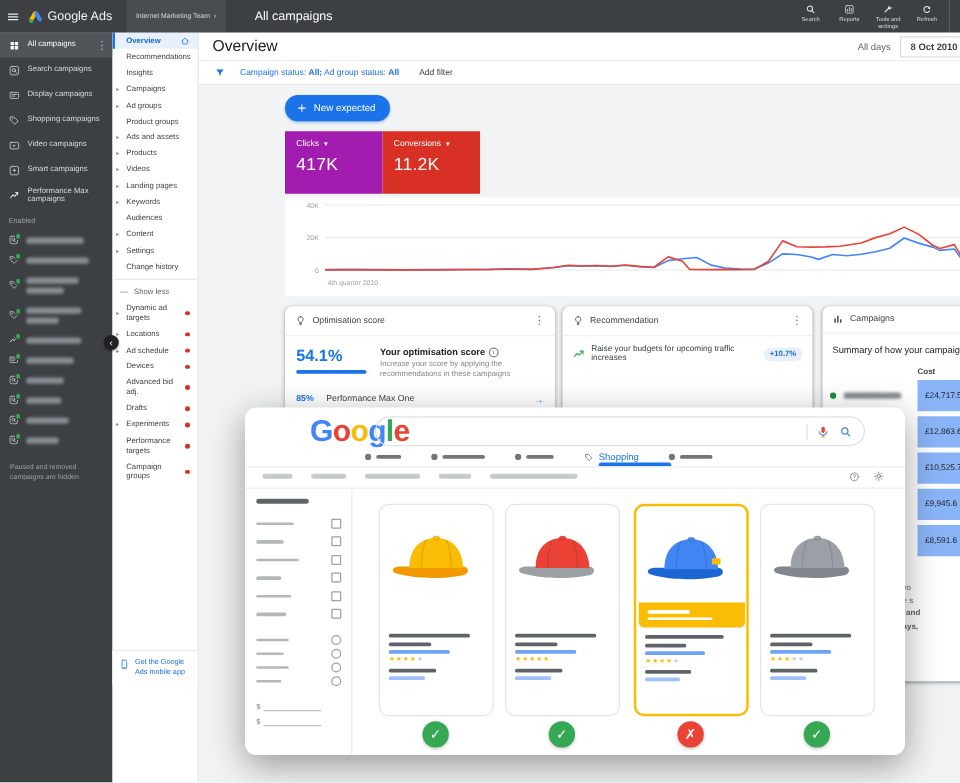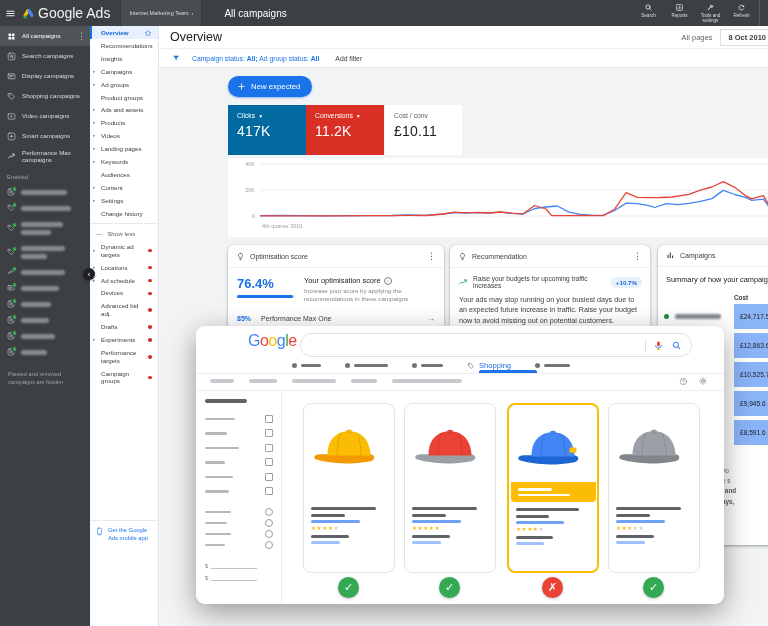--- a/index.html
+++ b/index.html
@@ -5,21 +5,21 @@
   html,body{margin:0;padding:0;width:768px;height:626px;overflow:hidden;
     font-family:"Liberation Sans","DejaVu Sans",sans-serif;background:#f1f3f4;}
   .stage{position:relative;width:768px;height:626px;}
   svg .s15{fill:none;stroke:currentColor;stroke-width:1.6;stroke-linecap:round;stroke-linejoin:round}
   svg .s2{fill:none;stroke:currentColor;stroke-width:2.2;stroke-linecap:round;stroke-linejoin:round}
   
   .topbar{position:absolute;left:0;top:0;width:768px;height:26px;background:#3c4043;color:#e8eaed;
     display:flex;align-items:center;z-index:5;}
   .tb-ic{width:20px;display:flex;justify-content:center;color:#e8eaed;cursor:pointer}
   .logo{display:flex;align-items:center;gap:3px;margin-left:2px;}
-  .logo-text{font-size:14px;color:#f1f3f4;white-space:nowrap}
+  .logo-text{font-size:10px;color:#f1f3f4;white-space:nowrap}
   .account{height:26px;display:flex;align-items:center;gap:3px;background:rgba(255,255,255,.07);
     border-left:1px solid rgba(0,0,0,.25);border-right:1px solid rgba(0,0,0,.25);
     padding:0 8px;margin-left:10px;font-size:5.5px;color:#dadce0;white-space:nowrap}
   .tb-title{font-size:10px;margin-left:22px;color:#fff;white-space:nowrap}
   .tb-actions{margin-left:auto;display:flex;align-items:flex-start;height:26px;}
   .tb-act{width:31px;display:flex;flex-direction:column;align-items:center;padding-top:3px;cursor:pointer}
   .tb-act .lbl{font-size:4.6px;line-height:1.15;text-align:center;color:#dadce0;margin-top:1px}
   .tb-partial{width:8px;height:26px;border-left:1px solid rgba(255,255,255,.15);margin-left:2px}
   
   .s1{position:absolute;left:0;top:26px;width:90px;bottom:0;background:#3c4043;color:#dadce0;z-index:4}
@@ -58,37 +58,37 @@
   .fseg{color:#1a73e8;margin-left:12px}
   .fseg b{font-weight:bold}
   .addfilter{color:#3c4043;margin-left:16px;cursor:pointer}
   .newcamp{position:absolute;left:70px;top:50px;height:21px;padding:0 12px 0 9px;border-radius:11px;
     background:#1a73e8;color:#fff;font-size:7.8px;display:flex;align-items:center;gap:5px;cursor:pointer;
     box-shadow:0 1px 2px rgba(26,115,232,.45)}
   .metrics{position:absolute;left:70px;top:79px;display:flex}
   .metric{width:78px;height:50px;box-sizing:border-box;padding:7px 0 0 9px;cursor:pointer}
   .metric .mlabel{font-size:6.8px;display:flex;gap:3px;align-items:center}
   .metric .mvalue{font-size:14px;margin-top:4px;letter-spacing:.2px}
-  .metric.blue{background:#0369a1;color:#fff}
+  .metric.blue{background:#a21caf;color:#fff}
   .metric.red{background:#d93025;color:#fff}
   .metric.white{background:#fff;border-left:1px solid #f1f3f4}
   .metric.white .mlabel{color:#5f6368}
   .metric.white .mvalue{color:#202124}
   .chartcard{position:absolute;left:70px;top:132px;right:0;height:79px;background:#fff}
   .card{position:absolute;background:#fff;border-radius:6px;
     box-shadow:0 1px 2px rgba(60,64,67,.3),0 1px 3px 1px rgba(60,64,67,.15);z-index:1}
   .card-head{display:flex;align-items:center;gap:5px;padding:6px 8px;border-bottom:1px solid #eef0f2;color:#3c4043}
   .card-head .ct{font-size:7px}
   .card-head .kebab{margin-left:auto;font-size:9px;color:#5f6368;cursor:pointer}
   .optcard{left:70px;top:219px;width:216px;height:116px}
   .opt-body{display:flex;gap:9px;padding:8px 9px 4px 9px}
   .opt-score{font-size:13px;color:#1a73e8;font-weight:bold}
   .opt-bar{width:58px;height:3px;background:#e8eaed;border-radius:2px;margin-top:4px}
   .opt-bar i{display:block;height:3px;width:97%;background:#1a73e8;border-radius:2px}
-  .opt-h{font-size:7.4px;font-weight:normal;color:#202124;display:flex;gap:3px;align-items:center}
+  .opt-h{font-size:7.4px;font-weight:bold;color:#202124;display:flex;gap:3px;align-items:center}
   .infoc{width:6px;height:6px;border:.8px solid #80868b;border-radius:50%;color:#80868b;font-size:4.4px;
     display:inline-flex;align-items:center;justify-content:center;font-style:normal}
   .opt-sub{font-size:6.2px;color:#80868b;line-height:1.35;margin-top:2px}
   .opt-row{display:flex;align-items:center;gap:10px;padding:6px 9px;font-size:7px;color:#3c4043}
   .opt-row .pct{color:#1a73e8;font-weight:bold}
   .opt-row .arr{margin-left:auto;color:#1a73e8;font-size:8px;cursor:pointer}
   .reccard{left:292px;top:219px;width:200px;height:116px}
   .rec-action{display:flex;align-items:center;gap:5px;padding:7px 8px 2px 8px}
   .rec-action .txt{font-size:6.6px;color:#3c4043}
   .badge{margin-left:auto;background:#e8f0fe;color:#1967d2;font-size:6.2px;font-weight:bold;
@@ -102,21 +102,21 @@
   .camp-row{display:flex;align-items:center;margin-bottom:4px;cursor:pointer}
   .camp-row .dot{width:5px;height:5px;border-radius:50%;background:#1e8e3e;margin:0 6px 0 2px;flex:none}
   .camp-row .nm{width:48px}
   .camp-cell{width:92px;height:25px;background:#8ab4f8;display:flex;align-items:center;
     font-size:6.6px;color:#202124;padding-left:6px;box-sizing:border-box;margin-left:11px}
   .frag{padding:6px 0 0 26px;font-size:6.4px;color:#5f6368;line-height:1.6}
   .frag .lnk{color:#1a73e8;font-size:6.8px}
   
   .overlay{position:absolute;left:196px;top:326px;width:528px;height:278px;background:#fff;border-radius:9px;
     box-shadow:0 8px 28px rgba(0,0,0,.38);z-index:10;overflow:hidden}
-  .glogo{position:absolute;left:52px;top:6px;font-size:16px;font-weight:normal;letter-spacing:-.5px}
+  .glogo{position:absolute;left:52px;top:6px;font-size:24px;font-weight:bold;letter-spacing:-.5px}
   .gsearch{position:absolute;left:104px;top:7px;width:392px;height:24px;border:1px solid #dfe1e5;border-radius:13px;
     display:flex;align-items:center;box-sizing:border-box;padding:0 9px;gap:7px;cursor:text}
   .gsearch .spacer{flex:1}
   .gsearch .vsep{width:1px;height:13px;background:#dfe1e5}
   .tabs{position:absolute;left:96px;top:33px;display:flex;align-items:center;gap:24px;height:13px}
   .tab-ph{display:flex;align-items:center;gap:4px;cursor:pointer}
   .tab-ph .dot{width:5px;height:5px;border-radius:50%;background:#70757a}
   .tab-ph .bar{height:3px;border-radius:2px;background:#70757a}
   .tab-shop{display:flex;align-items:center;gap:4px;color:#1a73e8;font-size:7.6px;cursor:pointer}
   .tab-underline{position:absolute;left:283px;top:44px;width:58px;height:3px;background:#1a73e8;border-radius:2px 2px 0 0}
@@ -536,21 +536,21 @@
             <path d="M10.5 18.5h3" class="s15"></path>
           </svg>
         </span>
       <span>Get the Google Ads mobile app</span>
     </div>
   </nav>
 
   <main class="main">
     <div class="main-header">
       <span class="main-title">Overview</span>
-      <span class="range-label">All pages</span>
+      <span class="range-label">All days</span>
       <span class="datebox">8 Oct 2010</span>
     </div>
     <div class="filterbar">
       <span class="funnel" id="ic-funnel">
           <svg viewBox="0 0 24 24" width="8" height="8" style="display:block">
             <path d="M3 5h18l-7 8v6l-4-2.5V13z" fill="currentColor"></path>
           </svg>
         </span>
       <span class="fseg">
         <span>Campaign status:</span>
@@ -578,26 +578,20 @@
           </span>
           <div class="mvalue">417K</div>
         </div>
         <div class="metric red">
           <span class="mlabel">
             <span>Conversions</span>
             <span style="font-size:5px">▼</span>
           </span>
           <div class="mvalue">11.2K</div>
         </div>
-        <div class="metric white">
-          <span class="mlabel">
-            <span>Cost / conv</span>
-          </span>
-          <div class="mvalue">£10.11</div>
-        </div>
       </div>
 
     <div class="chartcard">
       <svg id="chart" width="610" height="79">
           <line x1="32" y1="6" x2="604" y2="6" stroke="#ececee" stroke-width="1"></line>
           <text x="27" y="8" font-size="5.5" fill="#9aa0a6" text-anchor="end" font-family="Liberation Sans,sans-serif">40K</text>
           <line x1="32" y1="32" x2="604" y2="32" stroke="#ececee" stroke-width="1"></line>
           <text x="27" y="34" font-size="5.5" fill="#9aa0a6" text-anchor="end" font-family="Liberation Sans,sans-serif">20K</text>
           <line x1="32" y1="58" x2="604" y2="58" stroke="#ececee" stroke-width="1"></line>
           <text x="27" y="60" font-size="5.5" fill="#9aa0a6" text-anchor="end" font-family="Liberation Sans,sans-serif">0</text>
@@ -613,21 +607,21 @@
             <svg viewBox="0 0 24 24" width="9" height="9" style="display:block">
               <path d="M12 3.5a5.5 5.5 0 0 0-3.2 10c.7.5 1.1 1.2 1.2 2h4c.1-.8.5-1.5 1.2-2A5.5 5.5 0 0 0 12 3.5z" class="s15"></path>
               <path d="M10 18h4M10.5 20.5h3" class="s15"></path>
             </svg>
           </span>
         <span class="ct">Optimisation score</span>
         <span class="kebab">⋮</span>
       </div>
       <div class="opt-body">
         <div>
-          <div class="opt-score">76.4%</div>
+          <div class="opt-score">54.1%</div>
           <div class="opt-bar">
               <i></i>
             </div>
         </div>
         <div>
           <div class="opt-h">
             <span>Your optimisation score</span>
             <i class="infoc">i</i>
           </div>
           <div class="opt-sub">Increase your score by applying the recommendations in these campaigns</div>
@@ -654,21 +648,20 @@
       <div class="rec-action">
         <span id="ic-trend" style="color:#34a853">
             <svg viewBox="0 0 24 24" width="10" height="10" style="display:block">
               <path d="M3.5 17l5.5-5.5 3.5 3L20 7" class="s2"></path>
               <path d="M14.5 7H20v5.5" class="s2"></path>
             </svg>
           </span>
         <span class="txt">Raise your budgets for upcoming traffic increases</span>
         <span class="badge">+10.7%</span>
       </div>
-      <div class="rec-body">Your ads may stop running on your busiest days due to an expected future increase in traffic. Raise your budget now to avoid missing out on potential customers.</div>
     </section>
 
     <section class="card campcard">
       <div class="card-head">
         <span id="ic-barchart">
             <svg viewBox="0 0 24 24" width="9" height="9" style="display:block">
               <rect x="4" y="10" width="3" height="9" fill="currentColor"></rect>
               <rect x="10" y="4" width="3" height="15" fill="currentColor"></rect>
               <rect x="16" y="12" width="3" height="7" fill="currentColor"></rect>
             </svg>

